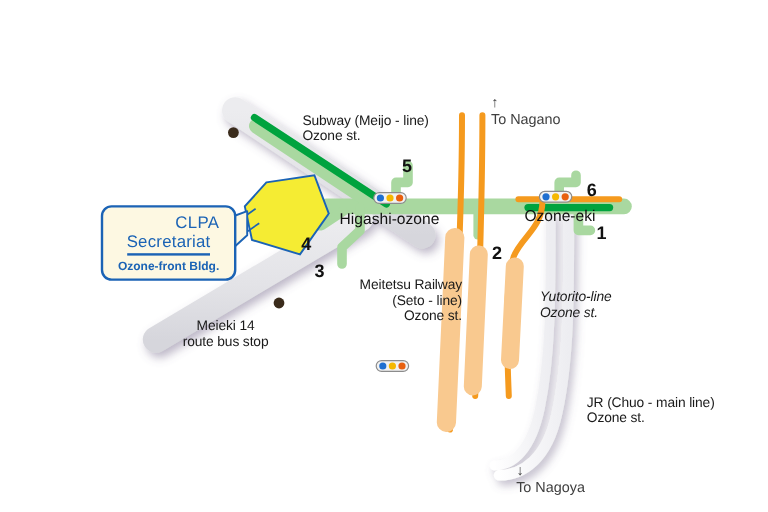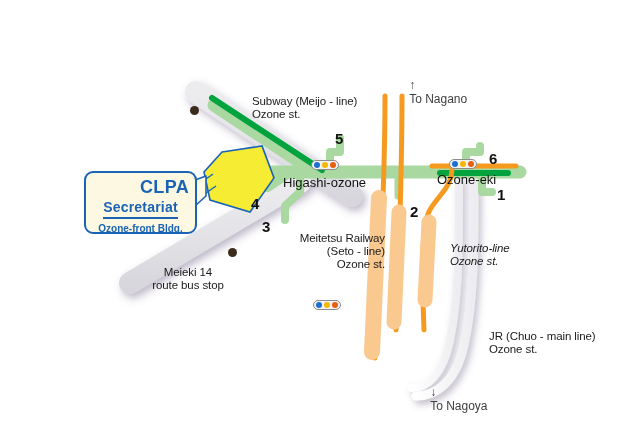--- a/index.html
+++ b/index.html
@@ -56,29 +56,29 @@
     height: 63px;
     background: #fdf8e2;
     border: 2px solid #1b63b5;
     border-radius: 9px;
     box-sizing: border-box;
     text-align: center;
     z-index: 6;
   }
   #clpa-callout .l1 {
     margin-top: 4px;
-    font-size: 18px;
-    font-weight: bold;
+    font-size: 14px;
+    font-weight: normal;
     color: #1b63b5;
     letter-spacing: 0.3px;
     margin-left: 48px;
   }
   #clpa-callout .l2 {
     font-size: 14px;
-    font-weight: bold;
+    font-weight: normal;
     color: #1b63b5;
     letter-spacing: 0.2px;
     padding-bottom: 2px;
     border-bottom: 2px solid #1b63b5;
     display: inline-block;
     line-height: 1.05;
   }
   #clpa-callout .l3 {
     margin-top: 4px;
     font-size: 10px;

